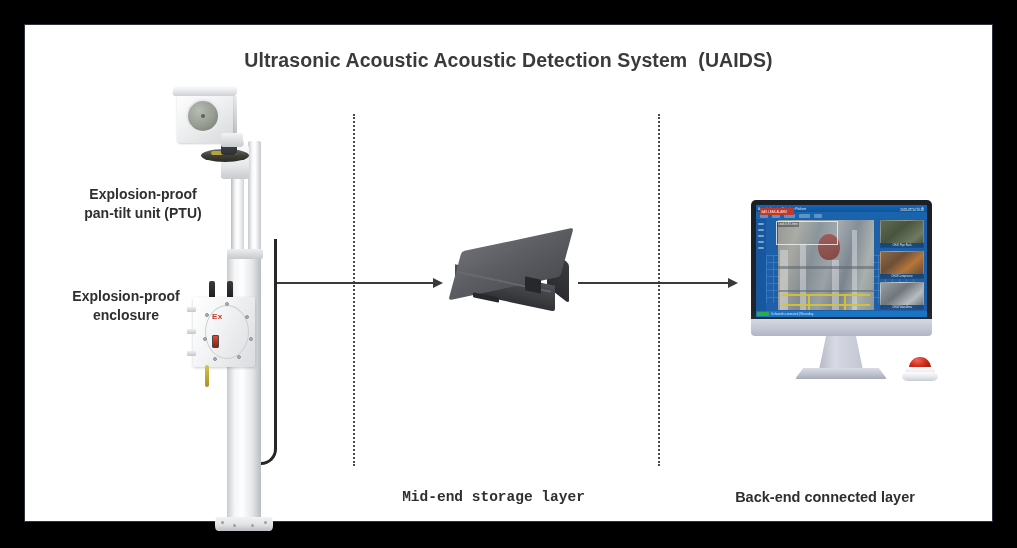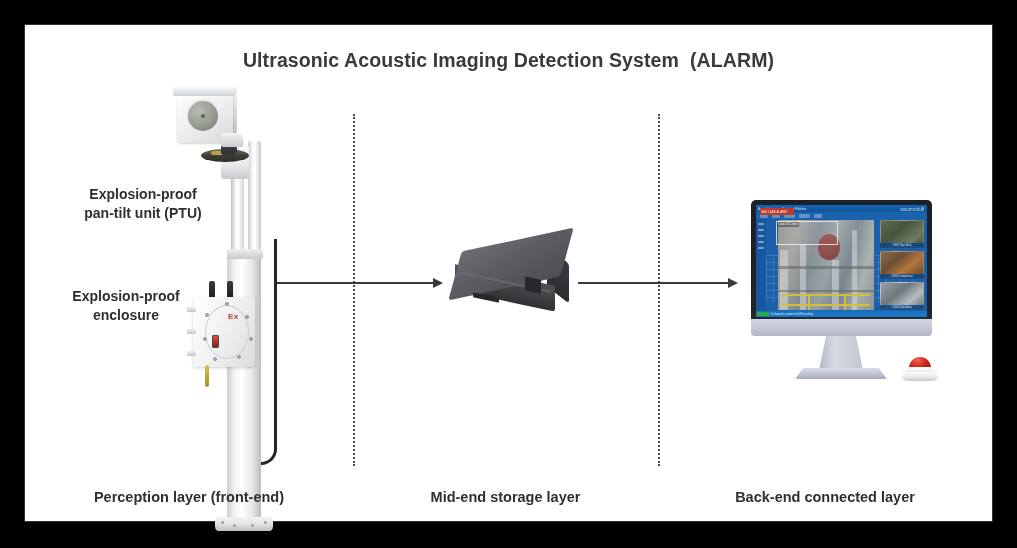--- a/index.html
+++ b/index.html
@@ -89,21 +89,21 @@
   .layer-caption {
     position: absolute;
     top: 464px;
     text-align: center;
     font-size: 14.5px;
     font-weight: bold;
     color: #2f2f2f;
     white-space: nowrap;
   }
   #caption-perception { left: 0px;   width: 328px; }
-  #caption-storage    { left: 328px; width: 305px; }
+  #caption-storage    { left: 316px; width: 305px; font-family: Liberation Mono, monospace; }
   #caption-management { left: 633px; width: 334px; }
 
   
   .callout {
     position: absolute;
     text-align: center;
     font-size: 14px;
     font-weight: bold;
     color: #2f2f2f;
     line-height: 1.35;
@@ -299,21 +299,21 @@
   .enclosure-bolt {
     position: absolute;
     width: 4px; height: 4px;
     border-radius: 50%;
     background: #b0b4b8;
     border: 1px solid #8f9397;
     box-sizing: border-box;
   }
   #enclosure-ex-mark {
     position: absolute;
-    left: 63px;
+    left: 47px;
     top: 223px;
     font-size: 8px;
     font-weight: bold;
     color: #c0392b;
     letter-spacing: 0.3px;
     text-align: center;
   }
   #enclosure-indicator {
     position: absolute;
     left: 47px;
@@ -763,21 +763,21 @@
     background: linear-gradient(180deg,#fdfdfd 0%,#e6e8ec 55%,#c8ccd2 100%);
   }
 </style>
 </head>
 <body>
 
 <div id="figure-root">
 
   <div id="panel">
 
-    <div id="diagram-title">Ultrasonic Acoustic Imaging Detection System  (ALARM)</div>
+    <div id="diagram-title">Ultrasonic Acoustic Acoustic Detection System  (UAIDS)</div>
 
     <div class="divider" id="divider-1"></div>
     <div class="divider" id="divider-2"></div>
 
     <div class="flow-arrow" id="arrow-perception-to-storage">
       <div class="shaft"></div>
       <div class="head"></div>
     </div>
     <div class="flow-arrow" id="arrow-storage-to-management">
       <div class="shaft"></div>
@@ -915,18 +915,17 @@
       <div id="monitor-stand-neck"></div>
       <div id="monitor-stand-base"></div>
 
       <div id="alarm-beacon">
         <div id="beacon-dome"></div>
         <div id="beacon-collar"></div>
         <div id="beacon-base"></div>
       </div>
     </div>
 
-    <div class="layer-caption" id="caption-perception">Perception layer (front-end)</div>
     <div class="layer-caption" id="caption-storage">Mid-end storage layer</div>
     <div class="layer-caption" id="caption-management">Back-end connected layer</div>
 
   </div>
 </div>
 
 </body></html>

